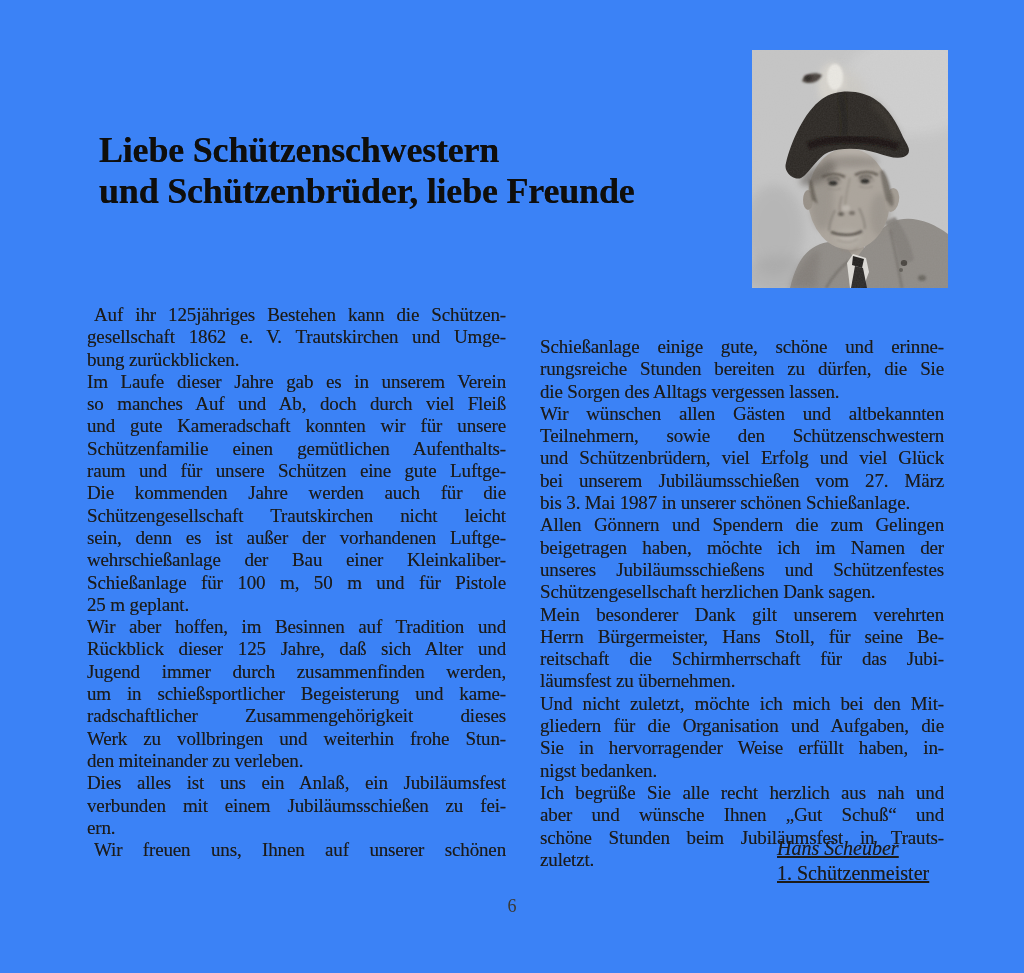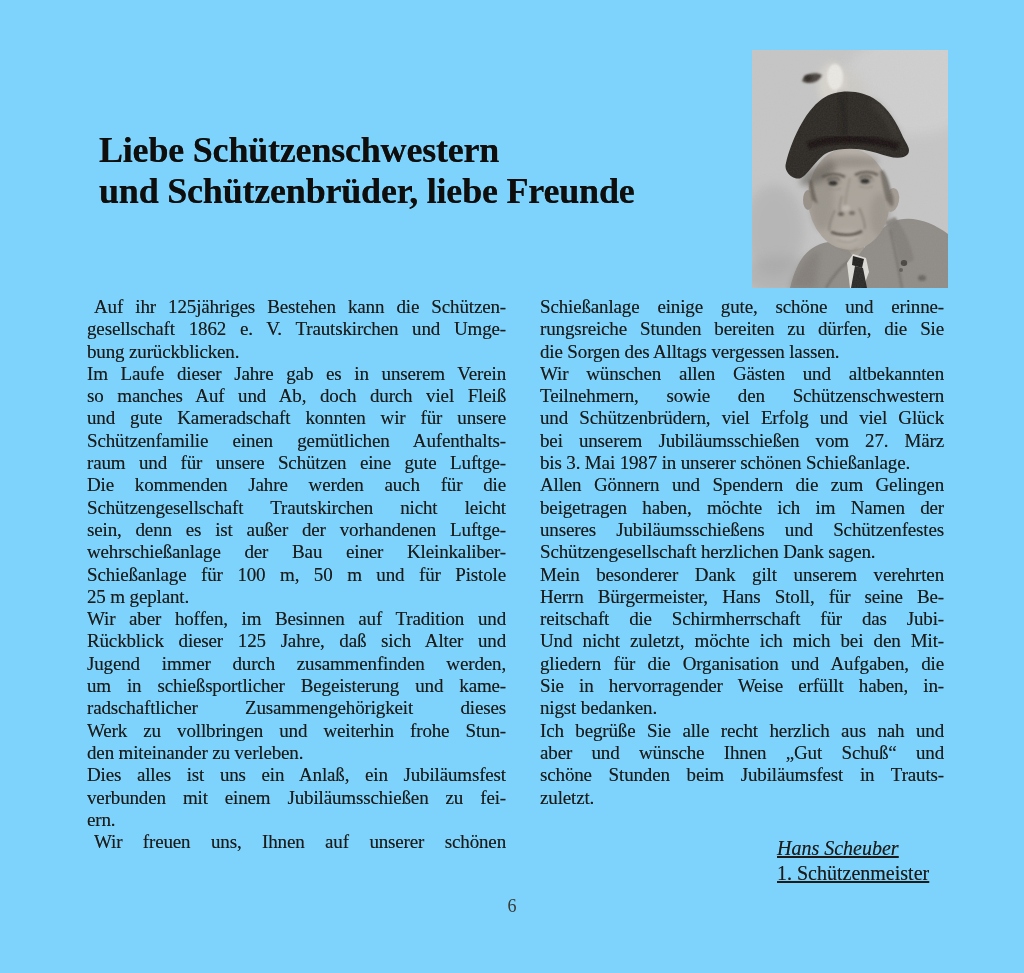--- a/index.html
+++ b/index.html
@@ -1,40 +1,40 @@
 <!DOCTYPE html>
 <html><head>
 <meta charset="utf-8">
 <style>
   html,body { margin:0; padding:0; background:#ffffff; }
   .page {
     position:relative; width:1024px; height:973px;
-    background:#7dd3fc; overflow:hidden;
+    background:#3b82f6; overflow:hidden;
     font-family:"Liberation Serif", serif;
     color:#1b1a18;
   }
   
   .headline {
     position:absolute; left:99px; top:130px; width:660px;
     font-weight:bold; font-size:36px; line-height:40.5px;
     color:#0f0e0c; letter-spacing:-0.2px;
     text-shadow:0 0 0.4px rgba(10,10,10,.7);
   }
   .headline div { white-space:nowrap; }
   
   .photo { position:absolute; left:752px; top:50px; width:196px; height:238px; }
   .photo svg { display:block; }
   
   .col {
-    position:absolute; top:296px;
+    position:absolute; top:304px;
     font-size:19px; line-height:22.3px; letter-spacing:-0.15px;
     color:#1c1b19; text-shadow:0 0 0.3px rgba(25,25,25,.55);
   }
   .col-left  { left:87px;  width:419px; }
-  .col-right { left:540px; width:404px; }
+  .col-right { left:540px; width:404px;margin-top:32px; }
   .tline { text-align:justify; text-align-last:justify; height:22.3px; overflow:hidden; }
   .tline.pend { text-align-last:left; }
   .tline.ind  { text-indent:7px; }
   
   .signature {
     position:absolute; left:777px; top:836px;
     font-size:20px; line-height:25px; color:#1c1b19;
     text-shadow:0 0 0.3px rgba(25,25,25,.55);
     text-decoration:underline;
   }
@@ -194,20 +194,21 @@
       <div class="tline">und Schützenbrüdern, viel Erfolg und viel Glück</div>
       <div class="tline">bei unserem Jubiläumsschießen vom 27. März</div>
       <div class="tline pend">bis 3. Mai 1987 in unserer schönen Schießanlage.</div>
       <div class="tline">Allen Gönnern und Spendern die zum Gelingen</div>
       <div class="tline">beigetragen haben, möchte ich im Namen der</div>
       <div class="tline">unseres Jubiläumsschießens und Schützenfestes</div>
       <div class="tline pend">Schützengesellschaft herzlichen Dank sagen.</div>
       <div class="tline">Mein besonderer Dank gilt unserem verehrten</div>
       <div class="tline">Herrn Bürgermeister, Hans Stoll, für seine Be-</div>
       <div class="tline">reitschaft die Schirmherrschaft für das Jubi-</div>
+      <div class="tline pend">läumsfest zu übernehmen.</div>
       <div class="tline">Und nicht zuletzt, möchte ich mich bei den Mit-</div>
       <div class="tline">gliedern für die Organisation und Aufgaben, die</div>
       <div class="tline">Sie in hervorragender Weise erfüllt haben, in-</div>
       <div class="tline pend">nigst bedanken.</div>
       <div class="tline">Ich begrüße Sie alle recht herzlich aus nah und</div>
       <div class="tline">aber und wünsche Ihnen „Gut Schuß“ und</div>
       <div class="tline">schöne Stunden beim Jubiläumsfest in Trauts-</div>
       <div class="tline pend">zuletzt.</div>
     </div>
 

